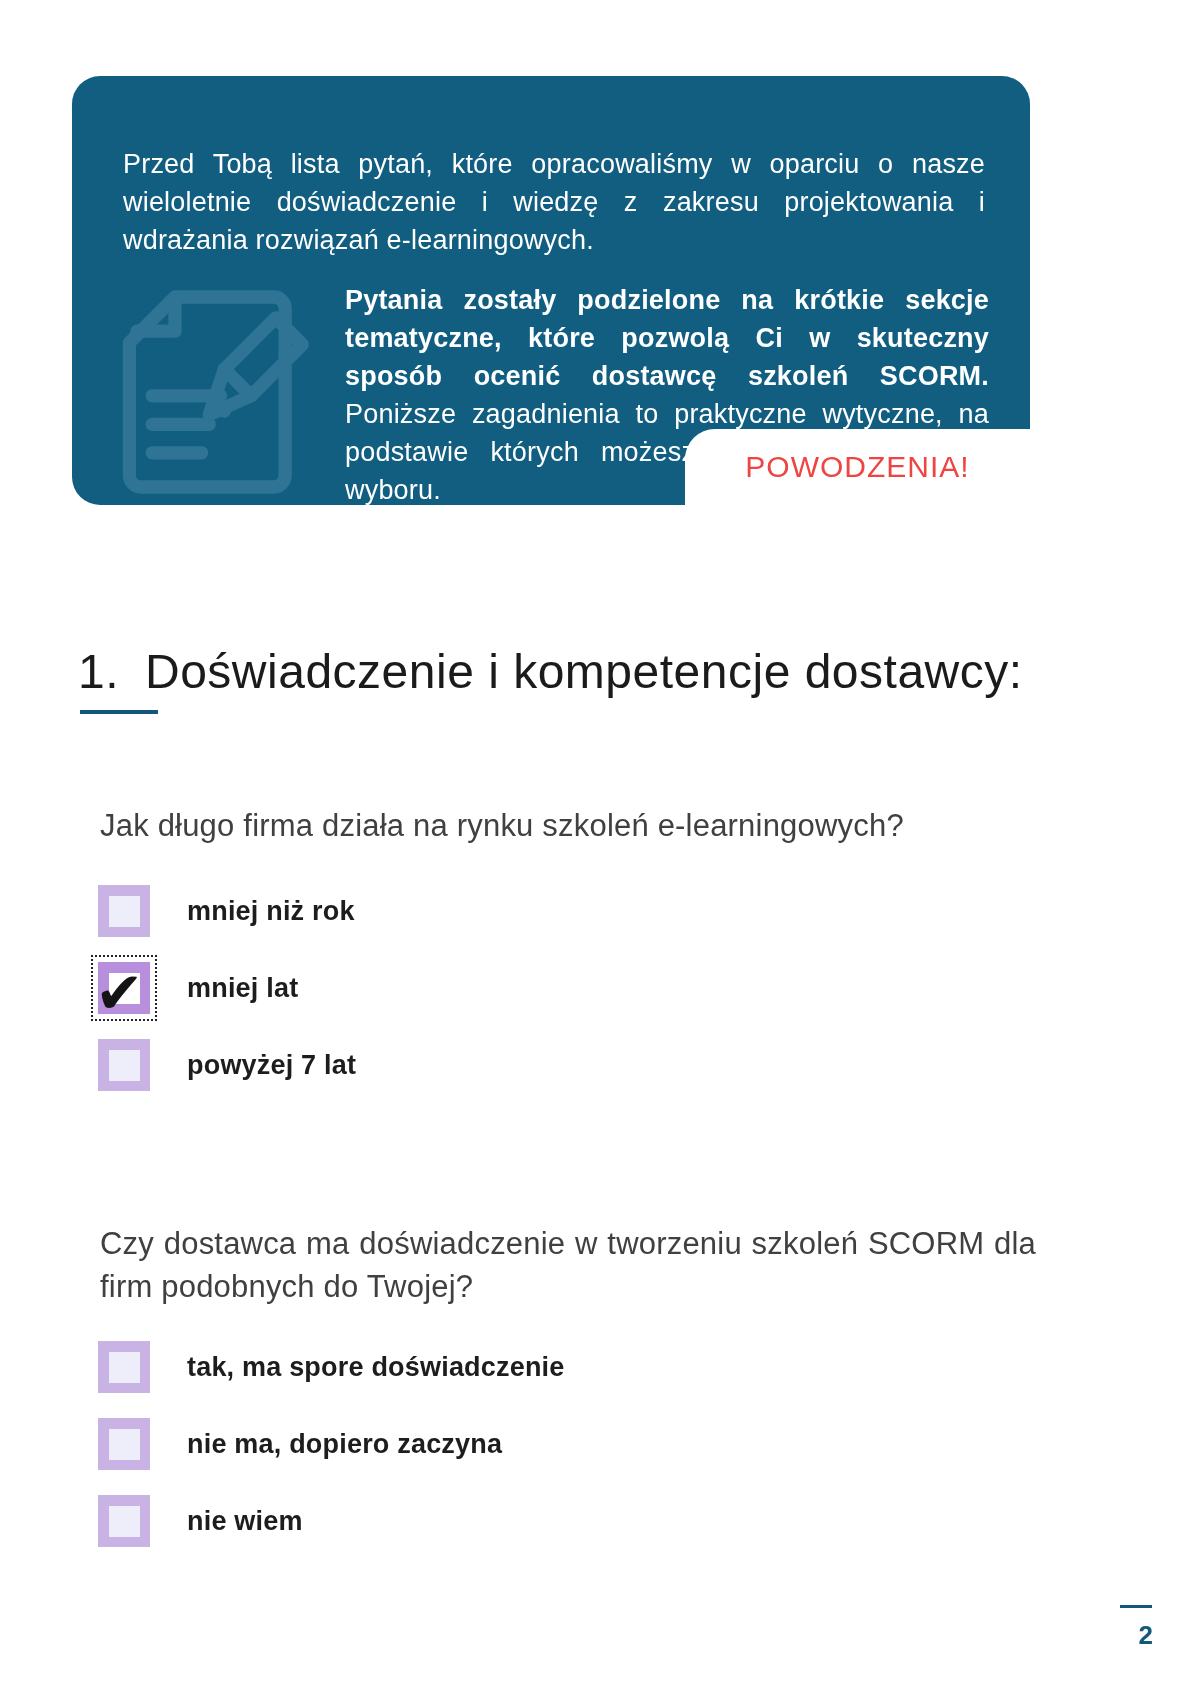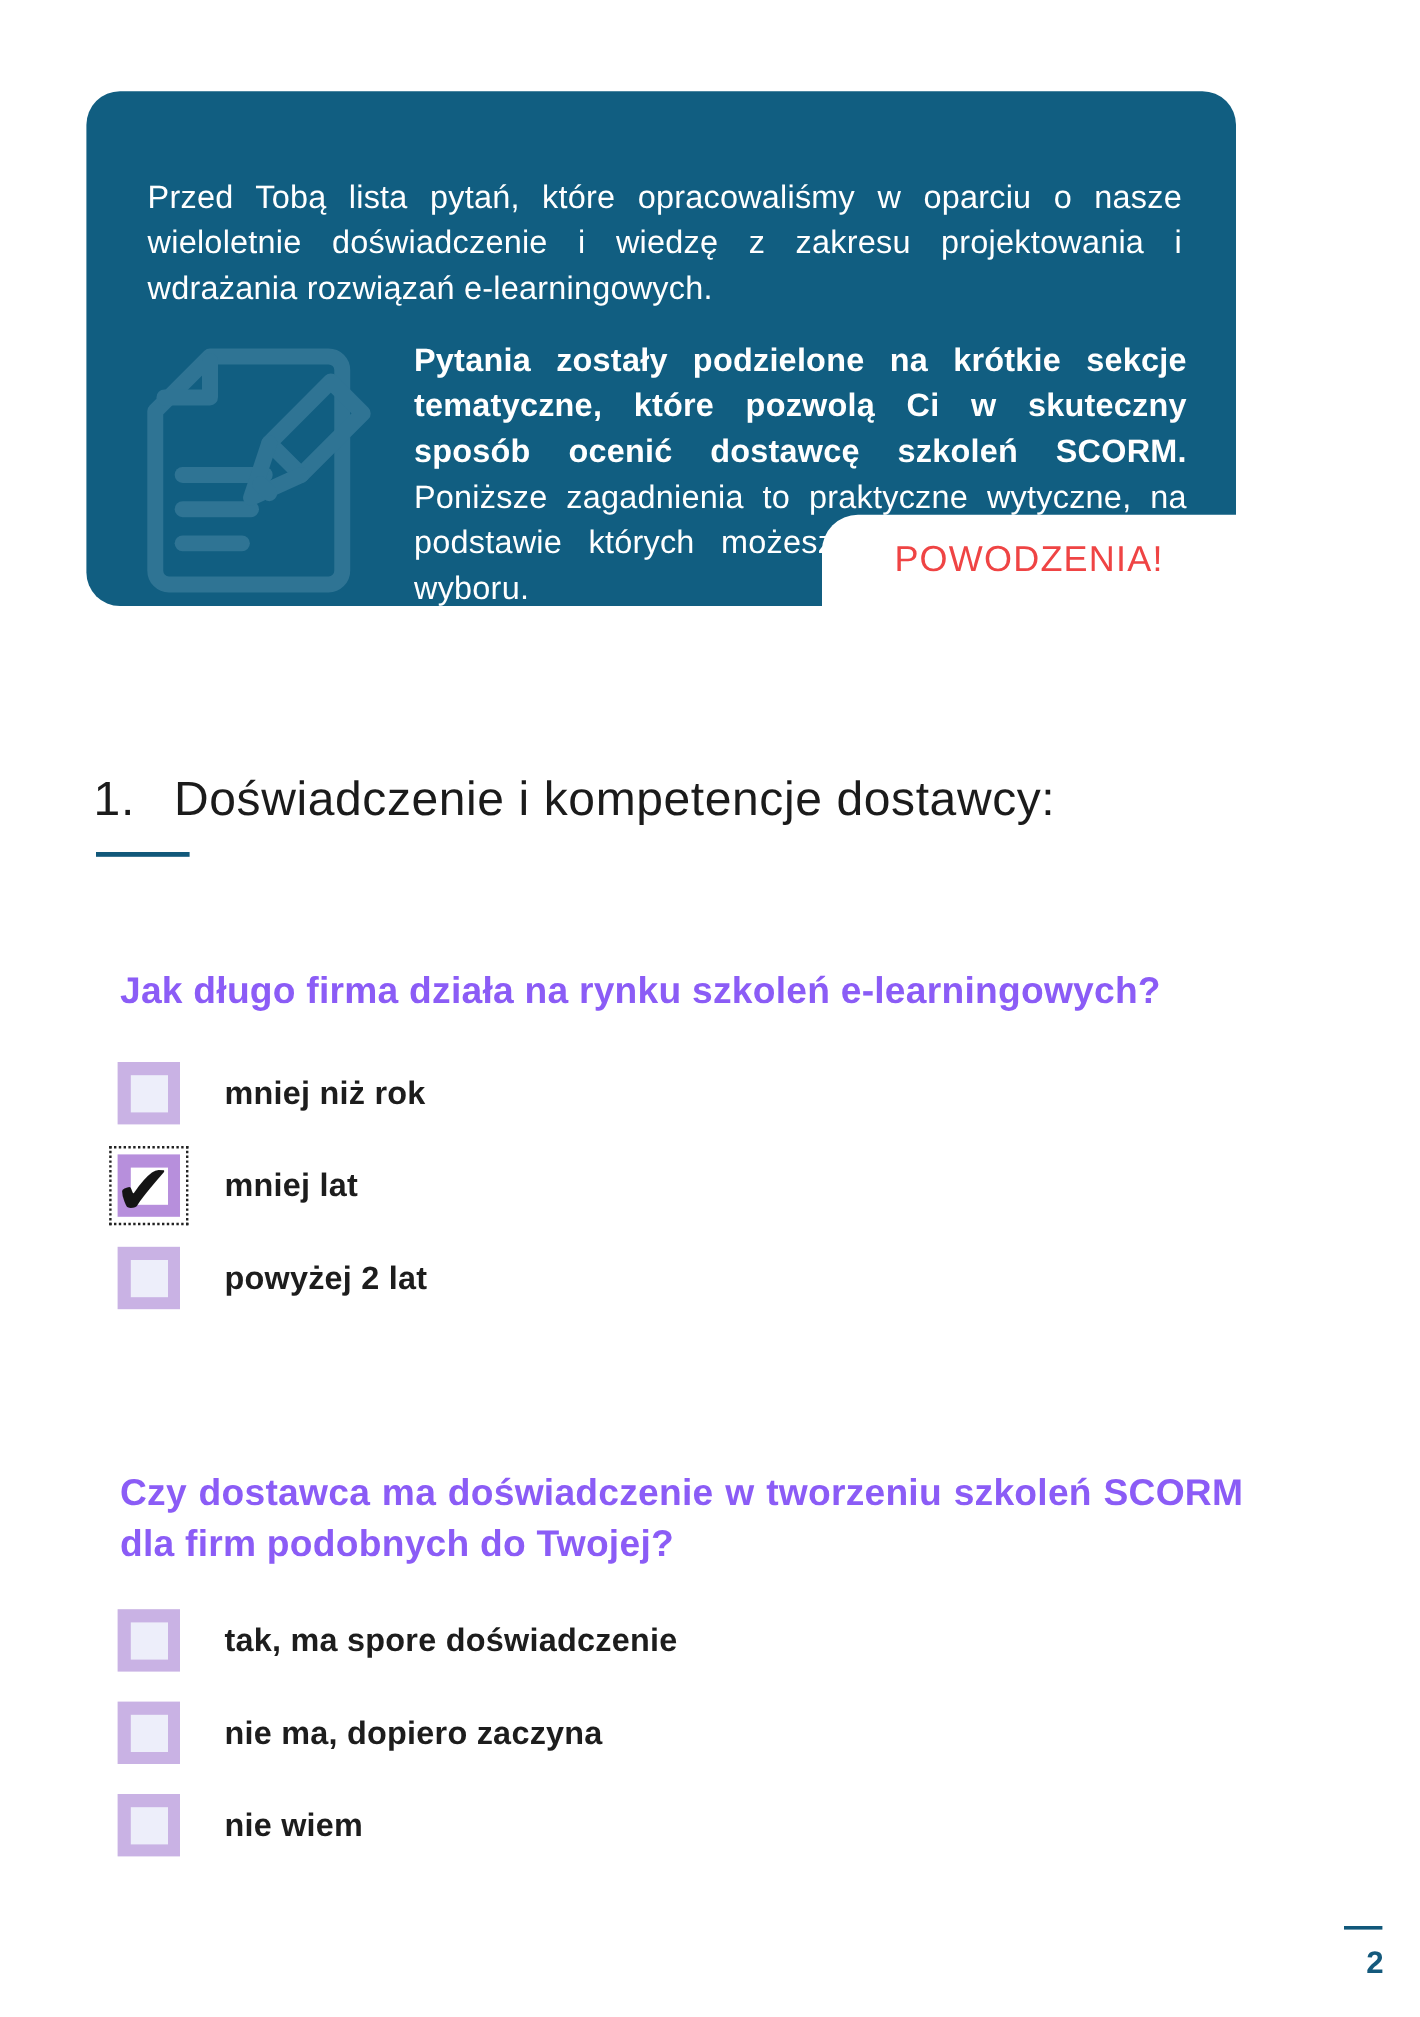--- a/index.html
+++ b/index.html
@@ -14,27 +14,27 @@
   .intro-p2{position:absolute;left:273px;top:178px;width:644px;font-size:27px;
     line-height:38px;font-weight:300;text-align:justify;letter-spacing:.2px;}
   .intro-p2 b{font-weight:700;}
   .intro-icon{position:absolute;left:16px;top:202px;width:250px;height:228px;}
   .badge-cut{position:absolute;right:0;bottom:0;width:345px;height:76px;background:#ffffff;
     border-top-left-radius:30px;display:flex;align-items:center;justify-content:center;}
   .badge-text{color:#ef4444;font-size:30px;font-weight:400;letter-spacing:1px;}
 
   
   .section-heading{position:absolute;left:78px;top:644px;color:#1b1b1b;
-    font-size:40px;font-weight:300;letter-spacing:.5px;white-space:nowrap;}
+    font-size:48px;font-weight:300;letter-spacing:.5px;white-space:nowrap;}
   .section-number{display:inline-block;width:67px;}
   .section-underline{position:absolute;left:2px;top:66px;width:78px;height:4px;background:#11587a;}
 
   
-  .question{position:absolute;left:100px;color:#8b5cf6;font-size:31px;line-height:43px;
-    font-weight:700;letter-spacing:.2px;width:936px;text-align:justify;}
+  .question{position:absolute;left:100px;color:#404040;font-size:31px;line-height:43px;
+    font-weight:400;letter-spacing:.2px;width:936px;text-align:justify;}
   .q1{top:804px;}
   .q2{top:1222px;}
 
   
   .options{position:absolute;left:91px;display:flex;flex-direction:column;gap:11px;}
   .g1{top:878px;}
   .g2{top:1334px;}
   .option{display:flex;align-items:center;height:66px;}
   .checkbox-outline{border:2px dotted transparent;padding:5px;}
   .checkbox-outline.checked{border-color:#222222;}
@@ -104,21 +104,21 @@
       </div>
       <span class="option-label">mniej lat</span>
     </div>
     <div class="option">
       <div class="checkbox-outline">
         <div class="checkbox">
           <div class="checkbox-inner"></div>
 
         </div>
       </div>
-      <span class="option-label">powyżej 2 lat</span>
+      <span class="option-label">powyżej 7 lat</span>
     </div>
   </div>
 
   <div class="question q2">Czy dostawca ma doświadczenie w tworzeniu szkoleń SCORM dla firm podobnych do Twojej?</div>
 
   <div class="options g2">
     <div class="option">
       <div class="checkbox-outline">
         <div class="checkbox">
           <div class="checkbox-inner"></div>

